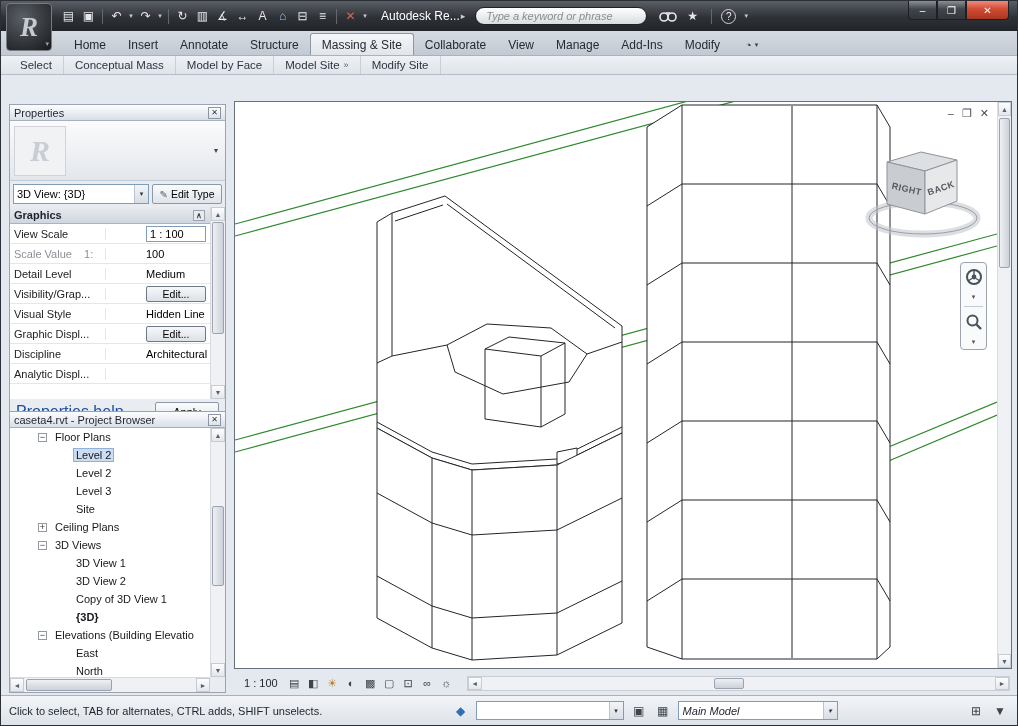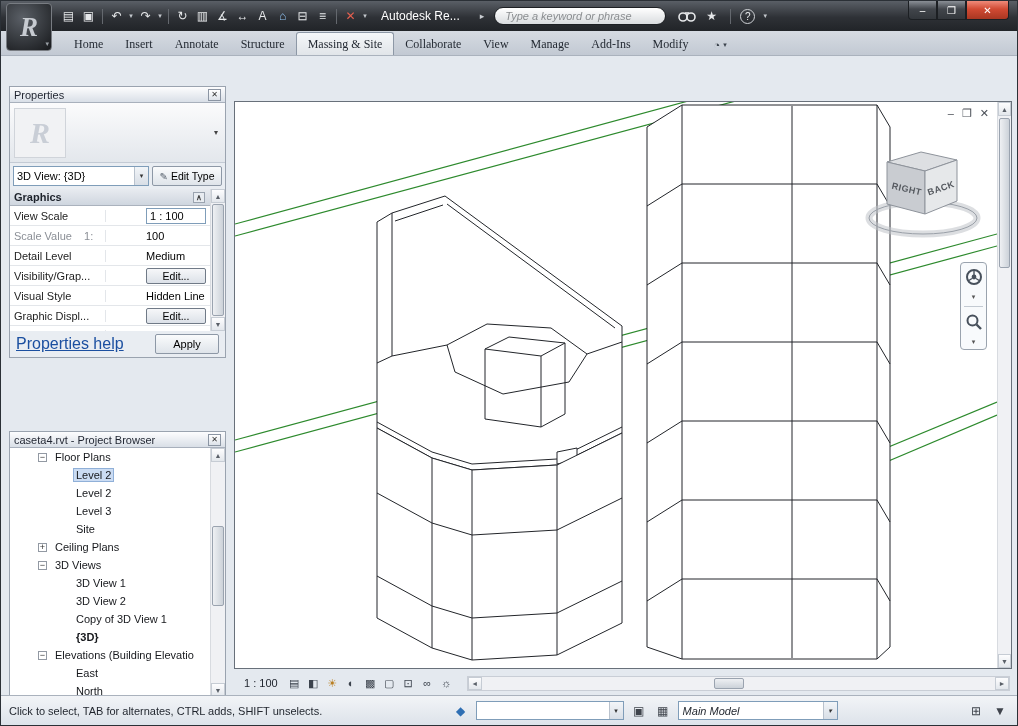--- a/index.html
+++ b/index.html
@@ -17,61 +17,61 @@
     display:flex; align-items:center; justify-content:center; }
   .app-button .r { font-family:"Liberation Serif", serif; font-style:italic; font-weight:bold;
     font-size:27px; color:#c7cbd1; }
   .app-chevron { position:absolute; right:2px; bottom:2px; font-size:7px; color:#9aa0a6; }
   .qat { display:flex; align-items:center; gap:1px; margin-left:58px; }
   .ticon { width:19px; height:20px; display:flex; align-items:center; justify-content:center;
     font-size:12px; color:#e6e8ea; border-radius:2px; }
   .ticon.small-chev { width:8px; font-size:7px; color:#c4c8cd; }
   .qat-sep { width:1px; height:15px; background:#121418; border-right:1px solid #64686e; margin:0 3px; }
   .red { color:#e8604f; } .blue { color:#8fc0ef; }
-  .title-chip { margin-left:12px; font-size:12px; color:#ffffff; display:flex; align-items:center; gap:20px; white-space:nowrap; }
+  .title-chip { margin-left:12px; font-size:12px; color:#ffffff; display:flex; align-items:center; gap:1px; white-space:nowrap; }
   .title-arrow { font-size:9px; color:#c9ccd1; }
   .search { margin-left:10px; width:172px; height:18px; border-radius:9px; border:1px solid #1d2024;
     background:linear-gradient(#ffffff,#d9dcdf); font-size:11px; padding:0 10px; color:#333;
     font-family:"Liberation Sans", sans-serif; }
   .search::placeholder { color:#8a8d90; font-style:italic; }
   .tbar-icons { display:flex; align-items:center; gap:6px; margin-left:12px; }
   .binoc svg { display:block; }
   .help-circle { width:15px; height:15px; border-radius:50%; border:1px solid #cfd2d6;
     display:flex; align-items:center; justify-content:center; font-size:10px; color:#eceef0; }
   .winbtns { position:absolute; right:8px; top:0; display:flex; }
   .winbtn { width:29px; height:19px; display:flex; align-items:center; justify-content:center;
     font-size:10px; color:#fff; border:1px solid #1c1f23; border-top:none;
     background:linear-gradient(#8a8f96,#41454b 45%,#33373c); }
   .winbtn.first { border-radius:0 0 0 4px; }
   .winbtn.close { width:43px; border-radius:0 0 4px 0;
     background:linear-gradient(#ef8b7a,#d14a33 45%,#a93722); }
 
   
   #tabrow { position:absolute; top:30px; left:0; width:100%; height:25px;
     background:linear-gradient(#d6dbe2,#c2c9d3); border-bottom:1px solid #aab2bd;
-    display:flex; align-items:flex-end; padding-left:62px;font-family:Liberation Serif, serif; }
+    display:flex; align-items:flex-end; padding-left:62px; }
   .rtab { padding:4px 11px 3px; font-size:12px; color:#242a33; white-space:nowrap; }
   .rtab.active { background:linear-gradient(#f5f7f9,#e1e5e9); border:1px solid #8d98a6; border-bottom:none;
     border-radius:3px 3px 0 0;margin-top:12px; }
   .ribbon-toggle { margin-left:14px; display:flex; align-items:center; gap:3px; color:#3c434d;
     font-size:11px; padding-bottom:4px; }
   .ribbon-toggle .chev { font-size:7px; }
   #panelrow { position:absolute; top:55px; left:0; width:100%; height:19px;
     background:linear-gradient(#eef1f5,#dfe4ea); border-bottom:1px solid #b6bdc8;
     display:flex; align-items:center; padding-left:8px; font-size:11.5px; color:#2e3540; }
   .pbtn { padding:0 11px; height:100%; display:flex; align-items:center; gap:4px;
     border-right:1px solid #c8cfd8; white-space:nowrap; }
   .pbtn .expand { font-size:9px; color:#5a616b; }
 
   
   #workspace { position:absolute; top:74px; left:0; width:100%; height:622px; }
 
   .sidepanel { position:absolute; left:8px; width:217px; background:#e9edf2; border:1px solid #9aa3af; }
-  #properties-panel { top:11px; height:272px; }
-  #project-browser { top:336px; height:282px;margin-top:20px; }
+  #properties-panel { top:29px; height:322px; }
+  #project-browser { top:336px; height:282px; }
   .panel-header { height:16px; background:linear-gradient(#fdfdfe,#d9dfe7); border-bottom:1px solid #a8b0bc;
     display:flex; align-items:center; padding:0 4px; font-size:11px; color:#1f2430; white-space:nowrap; overflow:hidden; }
   .panel-close { margin-left:auto; width:13px; height:12px; flex:none; border:1px solid #8b95a3;
     background:linear-gradient(#ffffff,#dde2e9); font-size:8px; line-height:10px; text-align:center; color:#333; }
 
   .type-preview { position:absolute; top:16px; left:0; right:0; height:60px;
     background:linear-gradient(#fbfbfc,#e3e7ec); border-bottom:1px solid #c3cad4;
     display:flex; align-items:center; padding:4px; }
   .preview-img { width:52px; height:50px; background:#f1f2f4; border:1px solid #d0d4da;
     display:flex; align-items:center; justify-content:center; }
@@ -245,20 +245,30 @@
     <span class="rtab">View</span>
     <span class="rtab">Manage</span>
     <span class="rtab">Add-Ins</span>
     <span class="rtab">Modify</span>
     <span class="ribbon-toggle">
       <span>◔</span>
       <span class="chev">▾</span>
     </span>
   </div>
 
+  <div id="panelrow">
+    <span class="pbtn">Select</span>
+    <span class="pbtn">Conceptual Mass</span>
+    <span class="pbtn">Model by Face</span>
+    <span class="pbtn">
+      <span>Model Site</span>
+      <span class="expand">»</span>
+    </span>
+    <span class="pbtn">Modify Site</span>
+  </div>
 
   <div id="workspace">
 
     <div class="sidepanel" id="properties-panel">
       <div class="panel-header">
         <span>Properties</span>
         <span class="panel-close">✕</span>
       </div>
       <div class="type-preview">
         <div class="preview-img">

